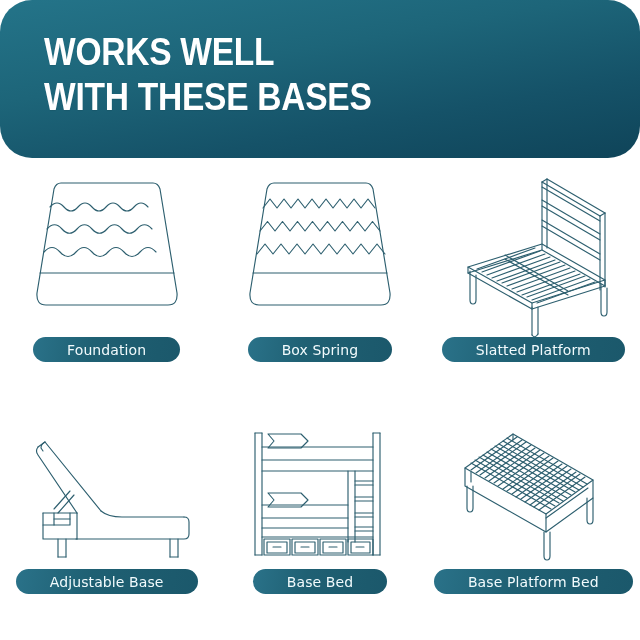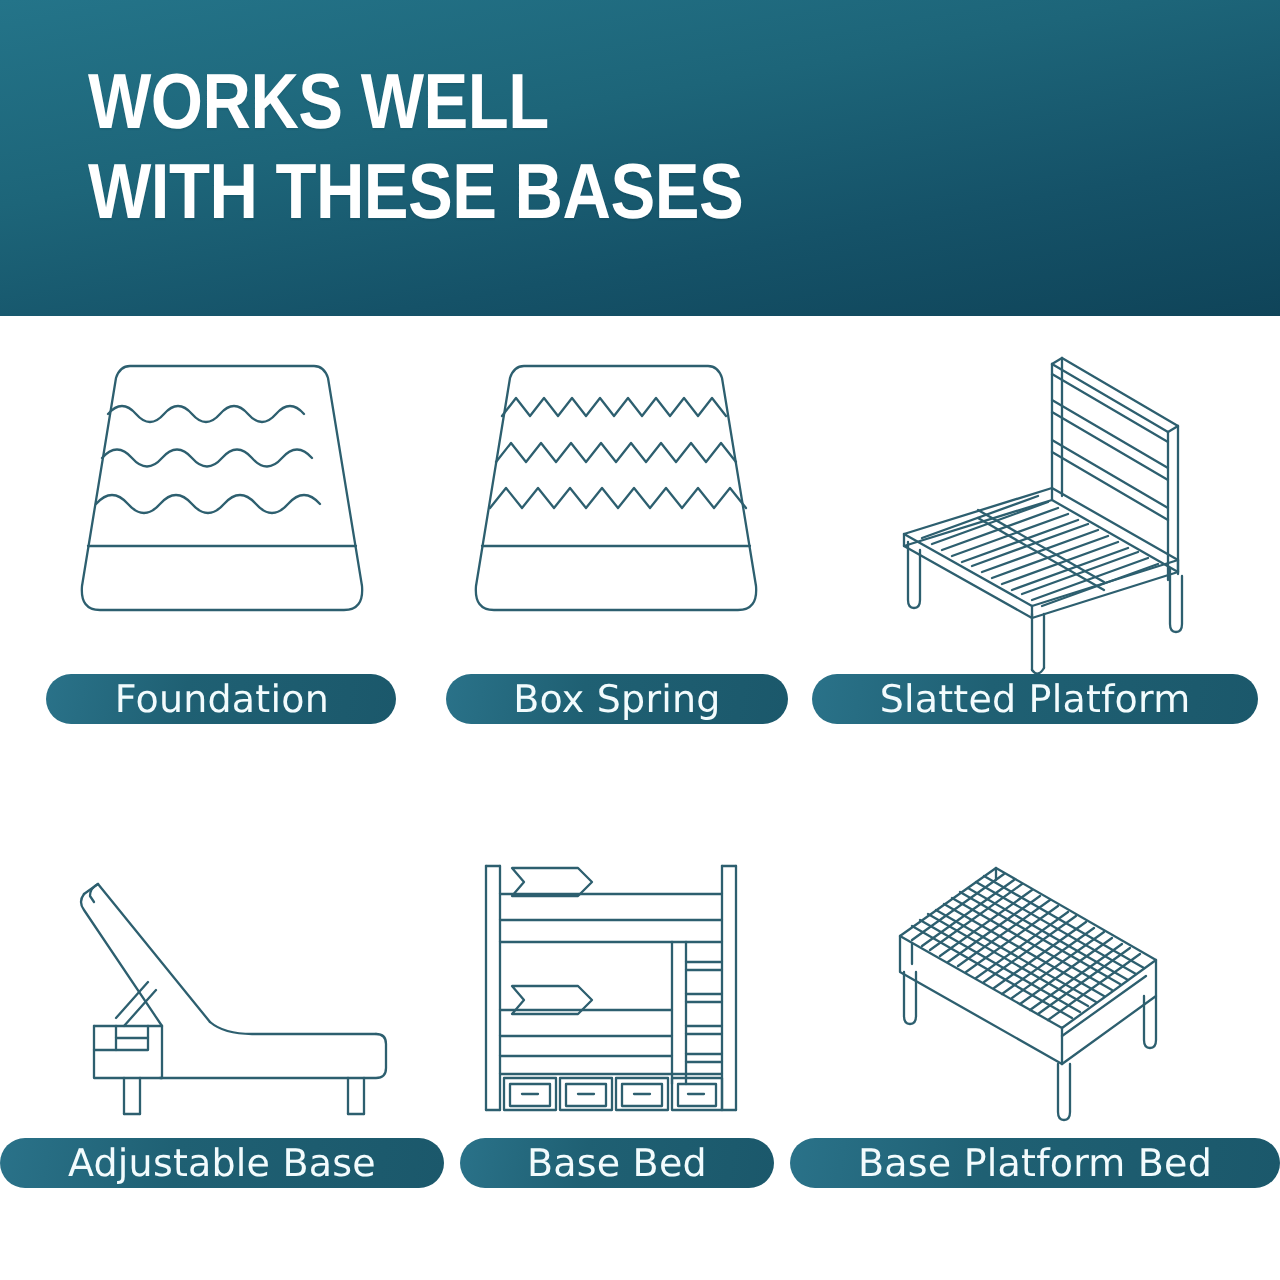--- a/index.html
+++ b/index.html
@@ -23,20 +23,21 @@
   }
 
   
   .header {
     position: absolute;
     top: 0; left: 0;
     width: 640px;
     height: 158px;
     background: linear-gradient(170deg, #247489 0%, #1d6579 38%, #155268 70%, #0f4459 100%);
     overflow: hidden;
+    border-radius: 32px;
   }
 
   .header-title {
     position: absolute;
     left: 44px;
     top: 29px;
     color: #ffffff;
     font-family: "Liberation Sans Narrow", "Liberation Sans", sans-serif;
     font-size: 39px;
     line-height: 45px;
@@ -84,21 +85,21 @@
     margin-top: 10px;
     display: inline-flex;
     align-items: center;
     justify-content: center;
     height: 25px;
     padding: 0 34px;
     border-radius: 13px;
     background: linear-gradient(100deg, #2a7289 0%, #1f6073 40%, #1b586b 100%);
     color: #f2fbfd;
     font-family: "DejaVu Sans", sans-serif;
-    font-size: 19px;
+    font-size: 14px;
     letter-spacing: 0.1px;
     white-space: nowrap;
   }
   .row2 .label-pill { margin-top: 0; }
 </style>
 </head>
 <body>
 
 <div id="infographic">
 

